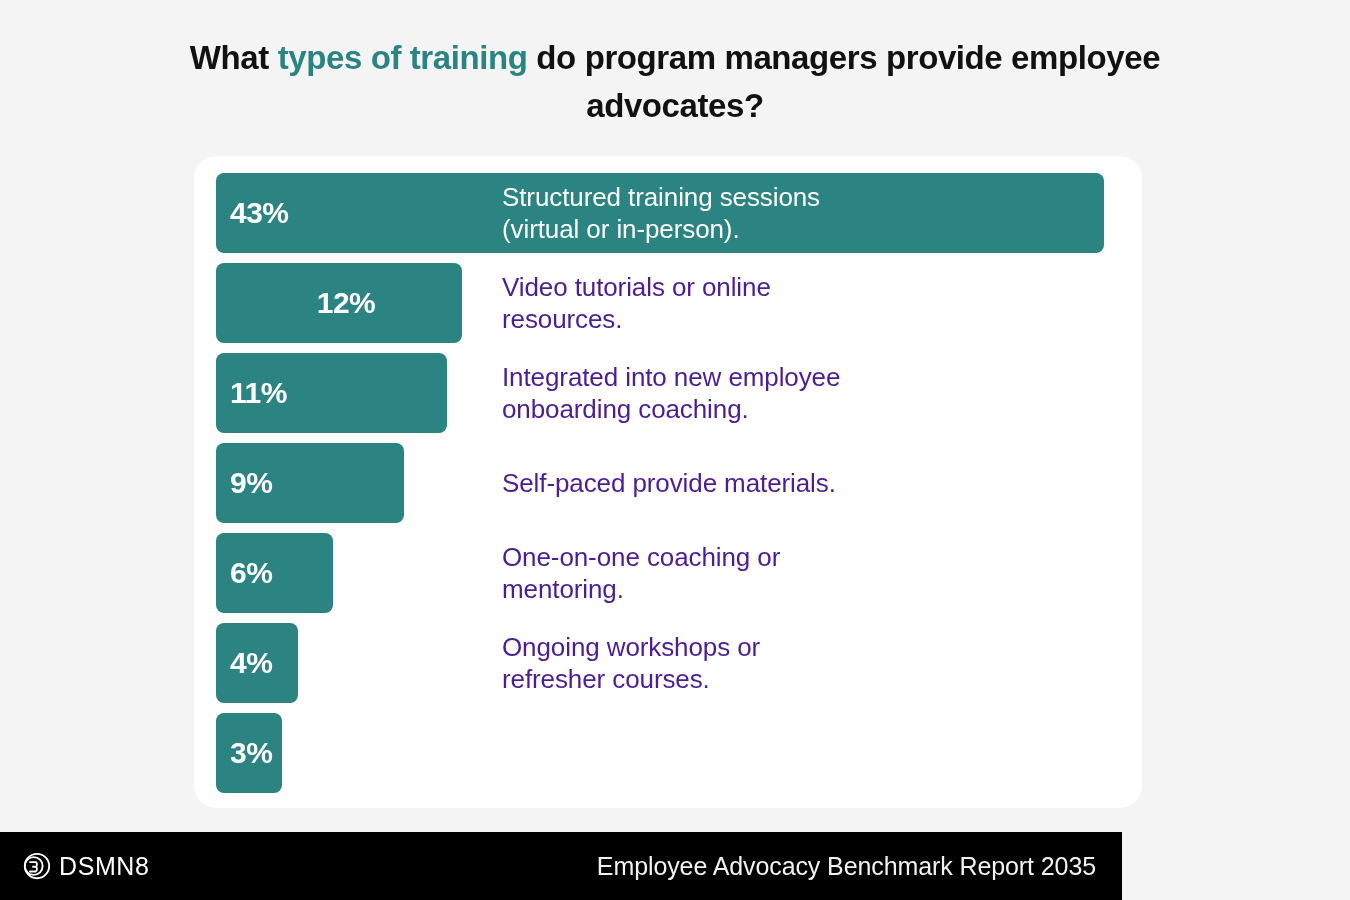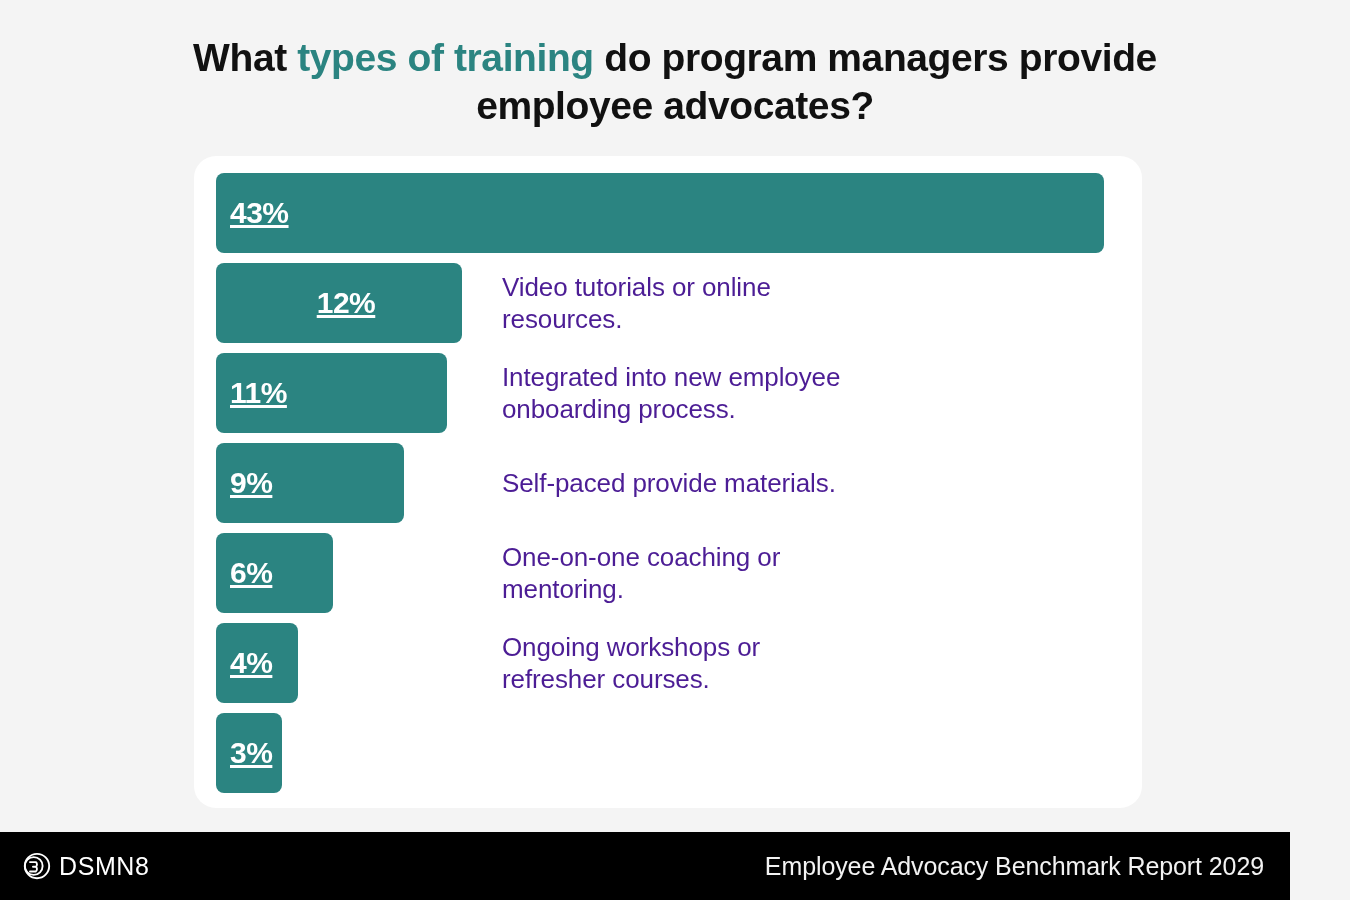--- a/index.html
+++ b/index.html
@@ -19,21 +19,21 @@
   .title-wrap {
     position: absolute;
     left: 0;
     top: 34px;
     width: 1350px;
     text-align: center;
   }
   .title {
     font-family: "Liberation Sans", sans-serif;
     font-weight: bold;
-    font-size: 39px;
+    font-size: 33px;
     line-height: 48px;
     letter-spacing: -0.4px;
     color: #111111;
     margin: 0;
     padding: 0 170px;
   }
   .title .accent {
     color: #2b8481;
   }
 
@@ -76,21 +76,20 @@
     padding-left: 14px;
   }
   .bar-value {
     font-family: "Liberation Sans", sans-serif;
     font-weight: bold;
     font-size: 30px;
     line-height: 30px;
     color: #ffffff;
     white-space: nowrap;
     letter-spacing: -0.5px;
-    text-decoration: underline;
   }
 
   .row-label {
     position: absolute;
     left: 286px;
     top: 0;
     height: 80px;
     display: flex;
     align-items: center;
     font-family: "Liberation Sans", sans-serif;
@@ -102,21 +101,21 @@
   }
   .row-label.on-bar {
     color: #ffffff;
   }
 
   
   .footer {
     position: absolute;
     left: 0;
     top: 832px;
-    width: 1290px;
+    width: 1122px;
     height: 68px;
     background: #000000;
   }
   .logo-block {
     position: absolute;
     left: 22px;
     top: 0;
     height: 68px;
     display: flex;
     align-items: center;
@@ -153,34 +152,36 @@
 <div class="title-wrap">
   <h1 class="title"><span>What </span><span class="accent">types of training</span><span> do program managers provide employee advocates?</span></h1>
 </div>
 
 <div class="card">
   <div class="rows" id="rows">
       <div class="row">
         <div class="bar" style="width: 888px; background: rgb(43, 132, 129);">
           <span class="bar-value">43%</span>
         </div>
+        <div class="row-label on-bar">Structured training sessions
+(virtual or in-person).</div>
       </div>
       <div class="row">
         <div class="bar" style="width: 246px; background: rgb(43, 132, 129); justify-content: center;">
           <span class="bar-value">12%</span>
         </div>
         <div class="row-label">Video tutorials or online
 resources.</div>
       </div>
       <div class="row">
         <div class="bar" style="width: 231px; background: rgb(43, 132, 129);">
           <span class="bar-value">11%</span>
         </div>
         <div class="row-label">Integrated into new employee
-onboarding process.</div>
+onboarding coaching.</div>
       </div>
       <div class="row">
         <div class="bar" style="width: 188px; background: rgb(43, 132, 129);">
           <span class="bar-value">9%</span>
         </div>
         <div class="row-label">Self-paced provide materials.</div>
       </div>
       <div class="row">
         <div class="bar" style="width: 117px; background: rgb(43, 132, 129);">
           <span class="bar-value">6%</span>
@@ -205,14 +206,14 @@
 
 <div class="footer">
   <div class="logo-block">
     <svg class="logo-mark" viewBox="0 0 32 32">
       <circle cx="16" cy="16" r="13" fill="none" stroke="#ffffff" stroke-width="2"></circle>
       <circle cx="12.5" cy="16" r="9.5" fill="none" stroke="#ffffff" stroke-width="2"></circle>
       <path d="M8.5 11.8 h6.2 a3.1 3.1 0 0 1 0 5.0 h-3.0 h3.0 a3.1 3.1 0 0 1 0 5.0 h-6.2" fill="none" stroke="#ffffff" stroke-width="2" stroke-linecap="round" stroke-linejoin="round"></path>
     </svg>
     <span class="logo-text">DSMN8</span>
   </div>
-  <div class="footer-caption">Employee Advocacy Benchmark Report 2029</div>
+  <div class="footer-caption">Employee Advocacy Benchmark Report 2035</div>
 </div>
 
 </body></html>

